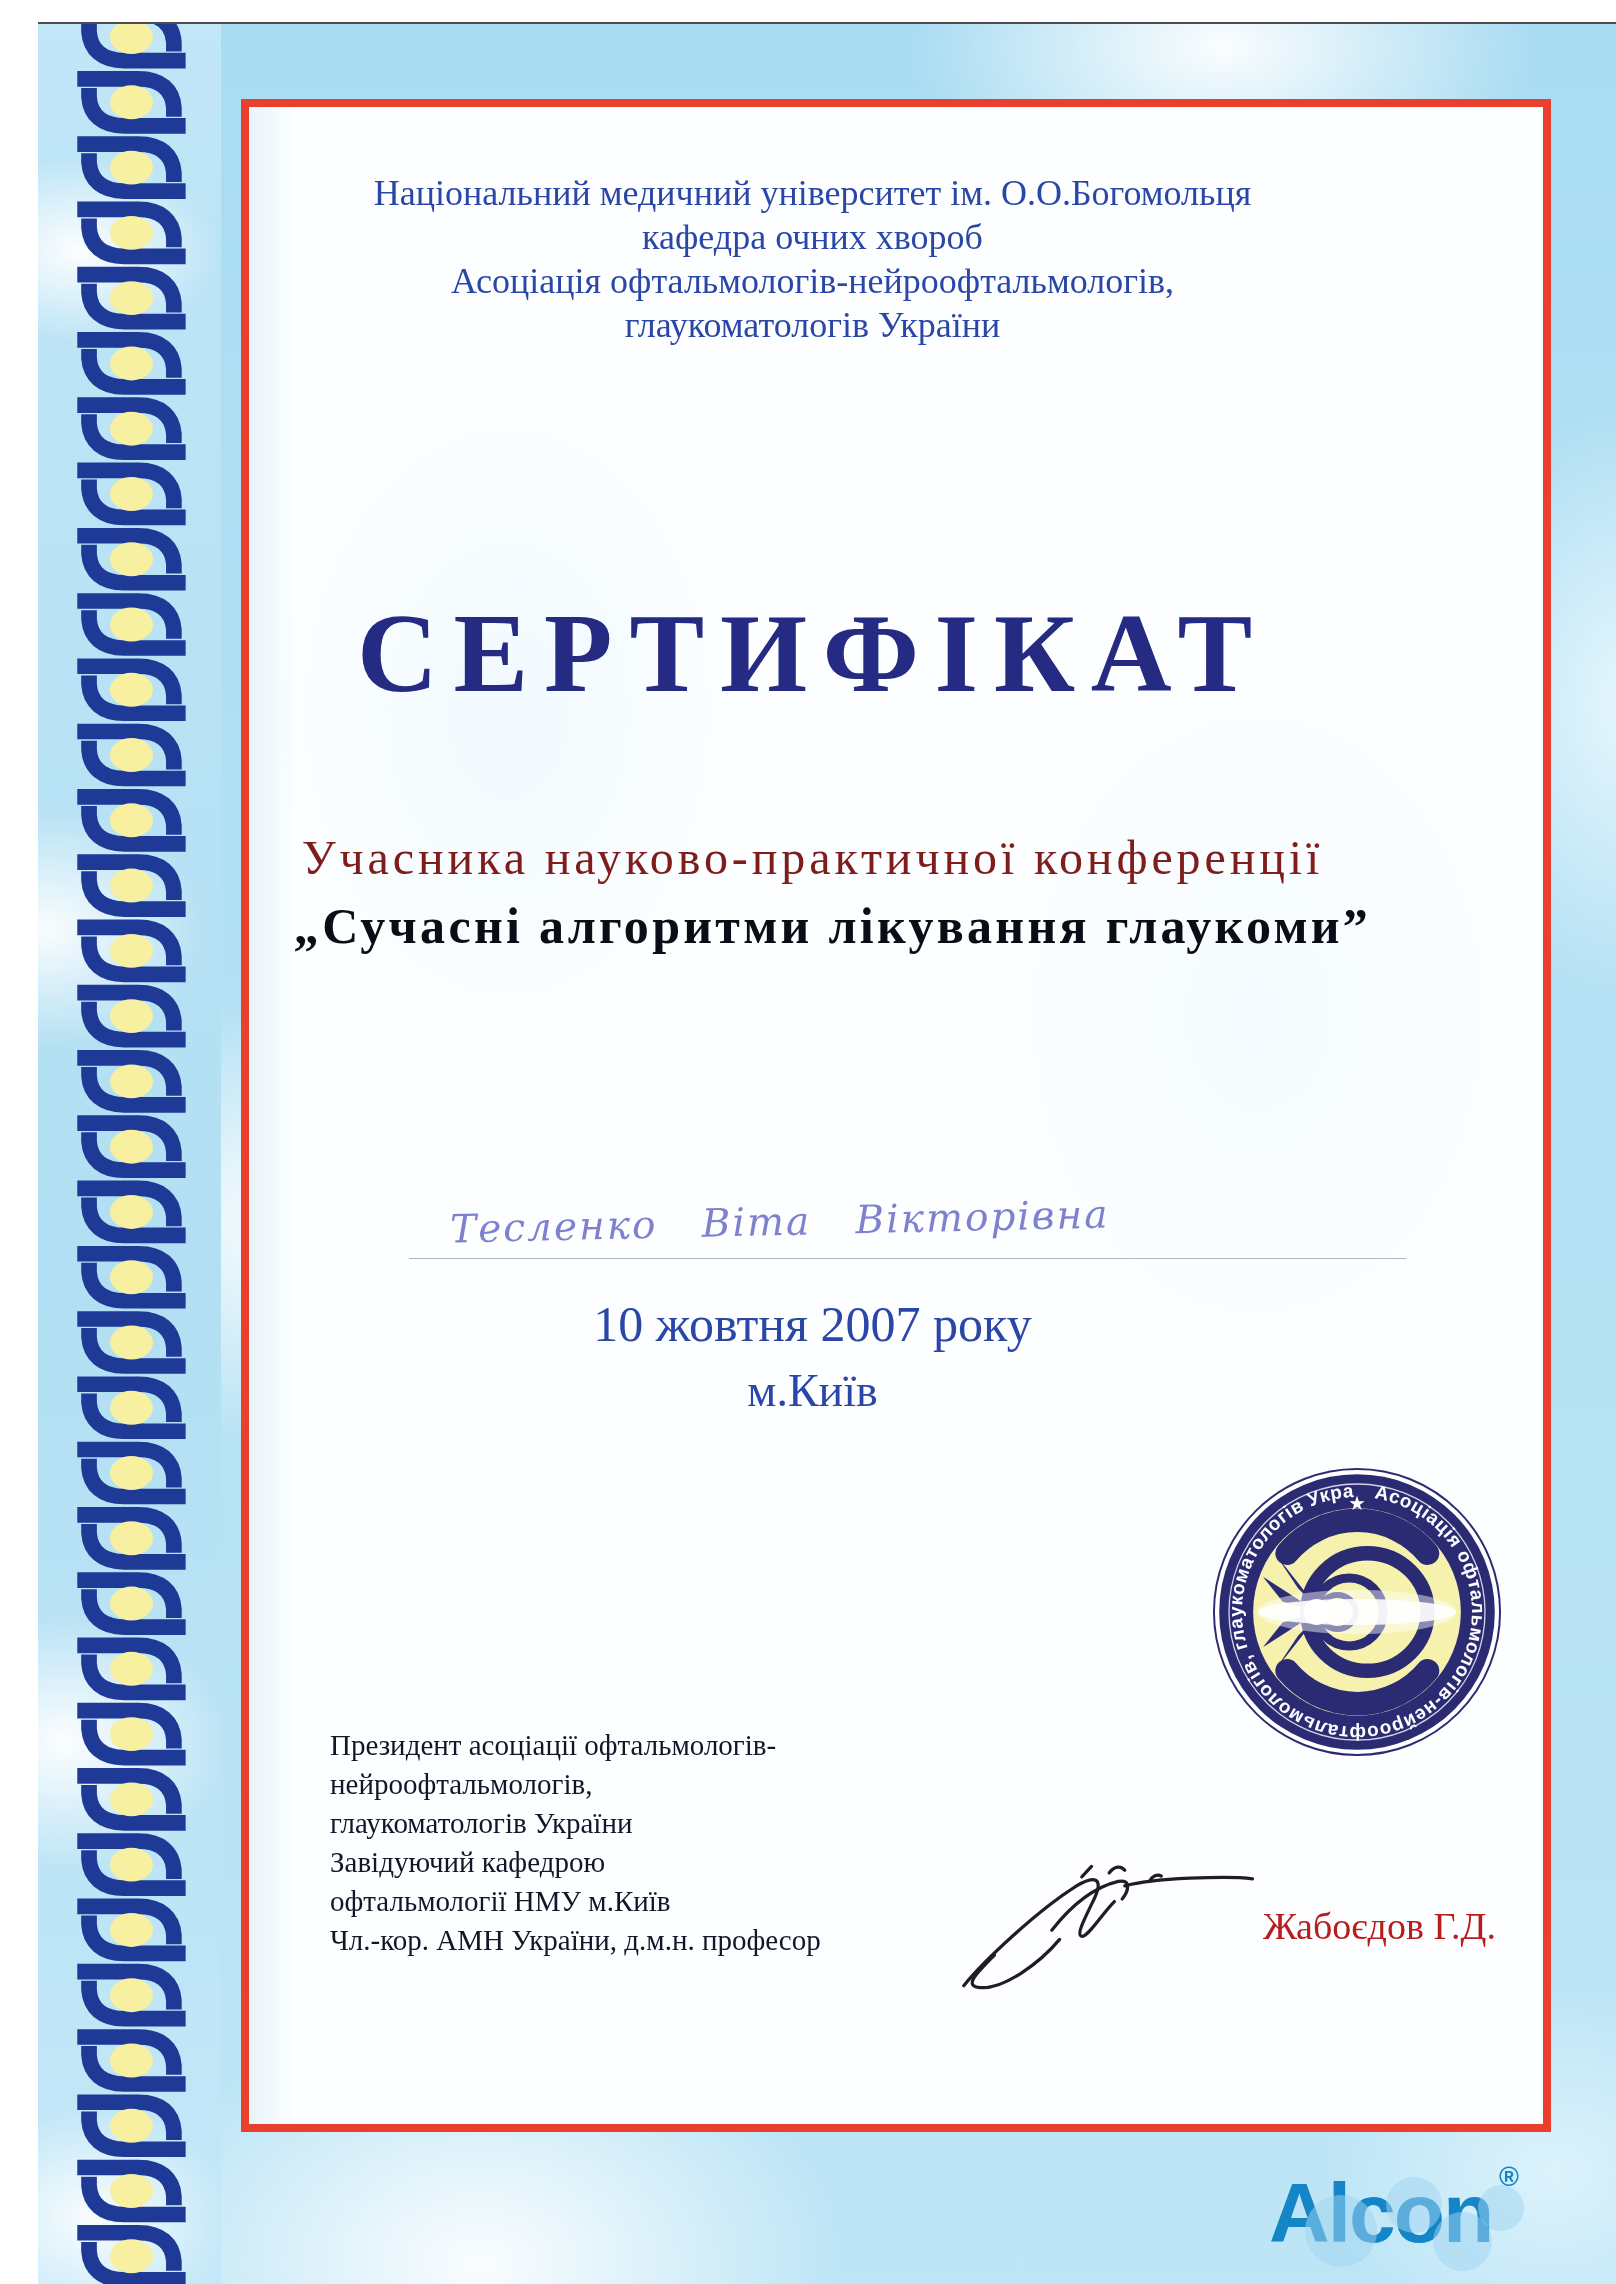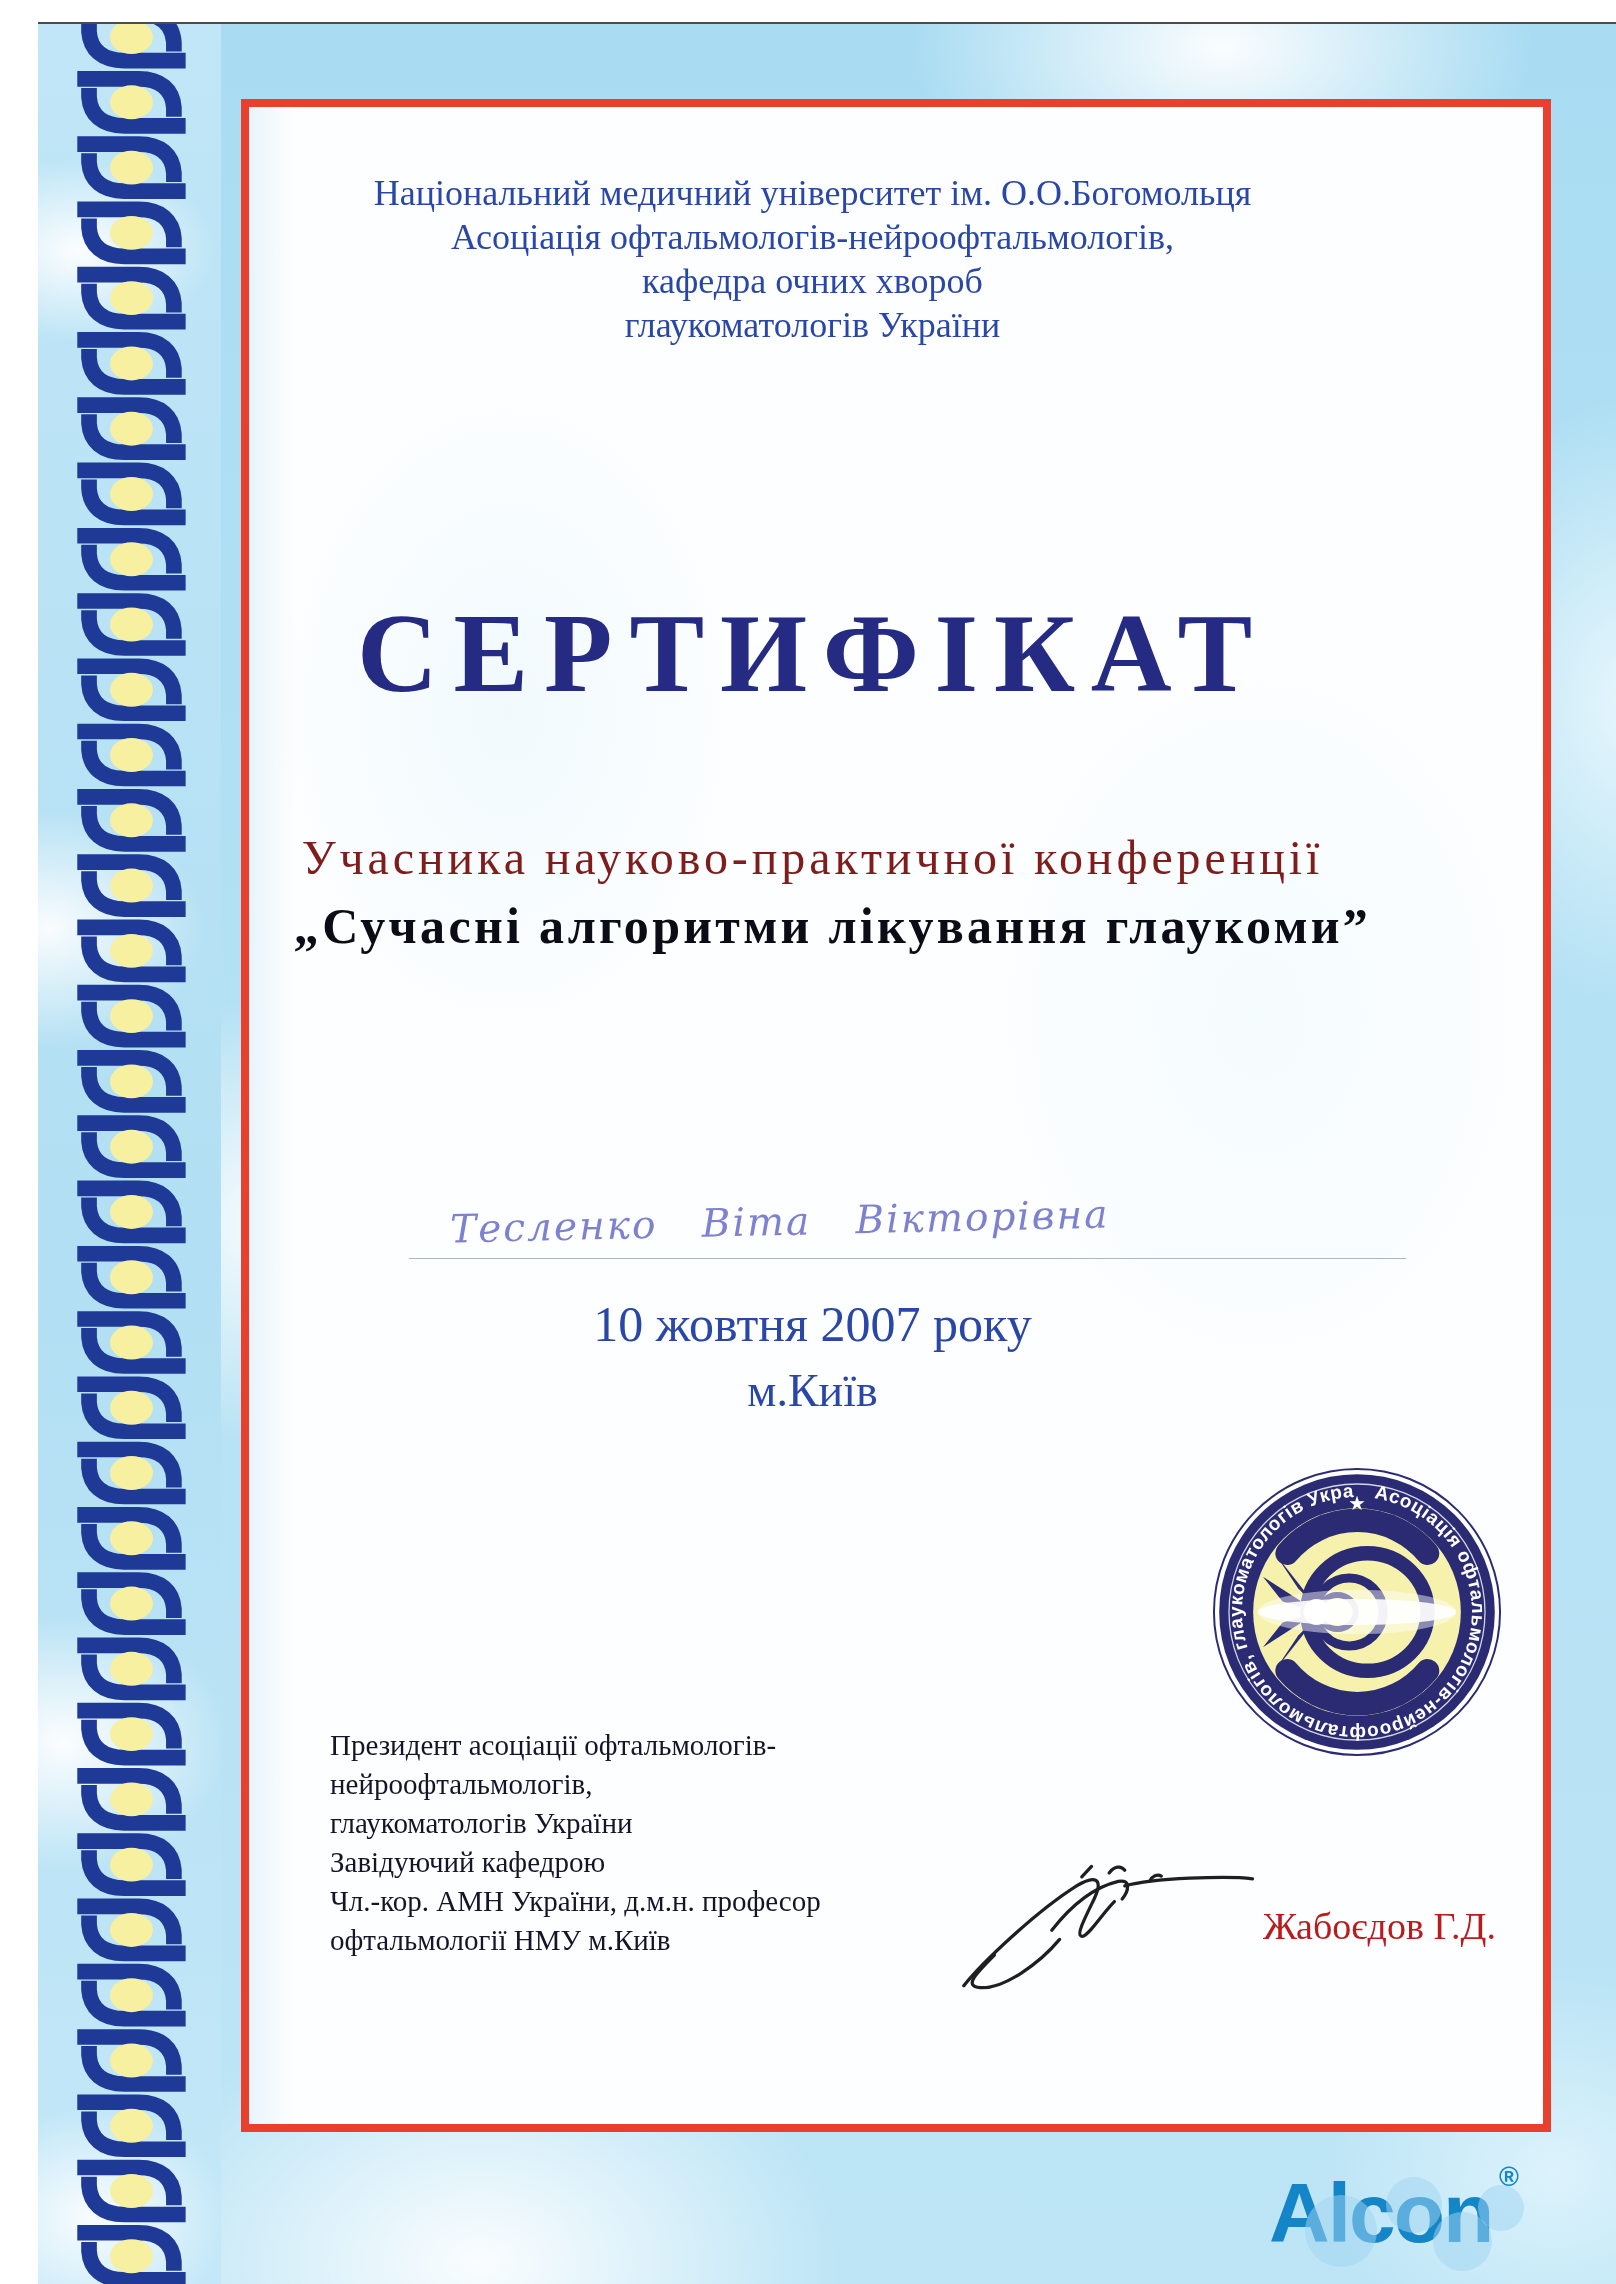--- a/index.html
+++ b/index.html
@@ -142,22 +142,22 @@
         <use href="#chain-unit" x="58" y="3470"></use>
       </g>
 
   </svg>
 </div>
 
 <div class="abs frame"></div>
 
 <div class="abs centerblock" style="top:171px;">
   <div class="hdr">Національний медичний університет ім. О.О.Богомольця</div>
+  <div class="hdr">кафедра очних хвороб</div>
   <div class="hdr">Асоціація офтальмологів-нейроофтальмологів,</div>
-  <div class="hdr">кафедра очних хвороб</div>
   <div class="hdr">глаукоматологів України</div>
 </div>
 
 <div class="abs centerblock cert-title">СЕРТИФІКАТ</div>
 
 <div class="abs centerblock sub1">Учасника науково-практичної конференції</div>
 <div class="abs centerblock sub2">„Сучасні алгоритми лікування глаукоми”</div>
 
 <div class="abs hand-name">Тесленко Віта Вікторівна</div>
 <div class="abs name-underline"></div>
@@ -194,22 +194,22 @@
     </text>
     <text x="222" y="66" text-anchor="middle" font-size="30" fill="#ffffff">★</text>
   </svg>
 </div>
 
 <div class="abs signatory">
   <div>Президент асоціації офтальмологів-</div>
   <div>нейроофтальмологів,</div>
   <div>глаукоматологів України</div>
   <div>Завідуючий кафедрою</div>
+  <div>офтальмології НМУ м.Київ</div>
   <div>Чл.-кор. АМН України, д.м.н. професор</div>
-  <div>офтальмології НМУ м.Київ</div>
 </div>
 
 <div class="abs" style="left:954px;top:1852px;width:352px;height:150px;">
   <svg width="352" height="150" viewBox="0 0 540 230">
     <g fill="none" stroke="#1f1f23" stroke-width="5" stroke-linecap="round">
       <path d="M15 205 C 45 168 125 92 188 52 C 216 35 230 40 215 72 C 200 103 188 126 195 129 C 204 133 226 96 246 76"></path>
       <path d="M62 158 C 34 186 14 206 40 208 C 76 211 132 170 162 134"></path>
       <path d="M150 120 C 175 88 210 55 252 45 C 272 41 268 60 258 72"></path>
       <path d="M262 52 C 305 40 420 36 458 41"></path>
       <path d="M196 38 l 15 -16"></path>

